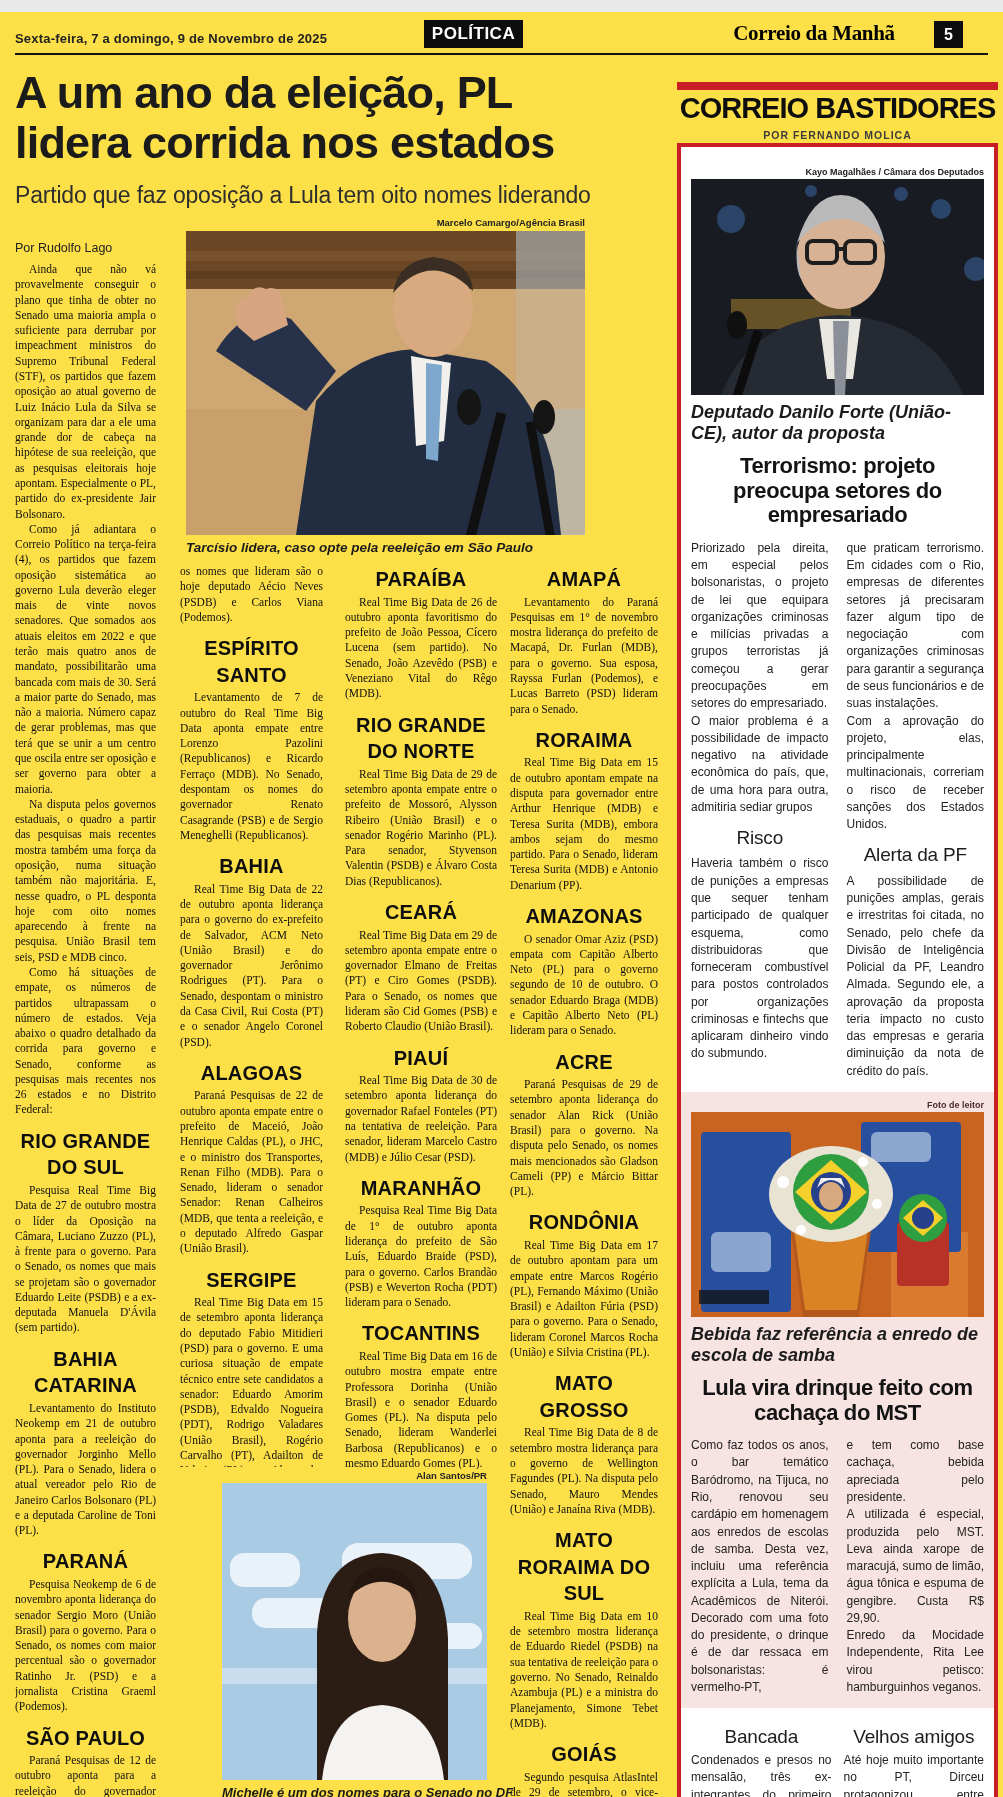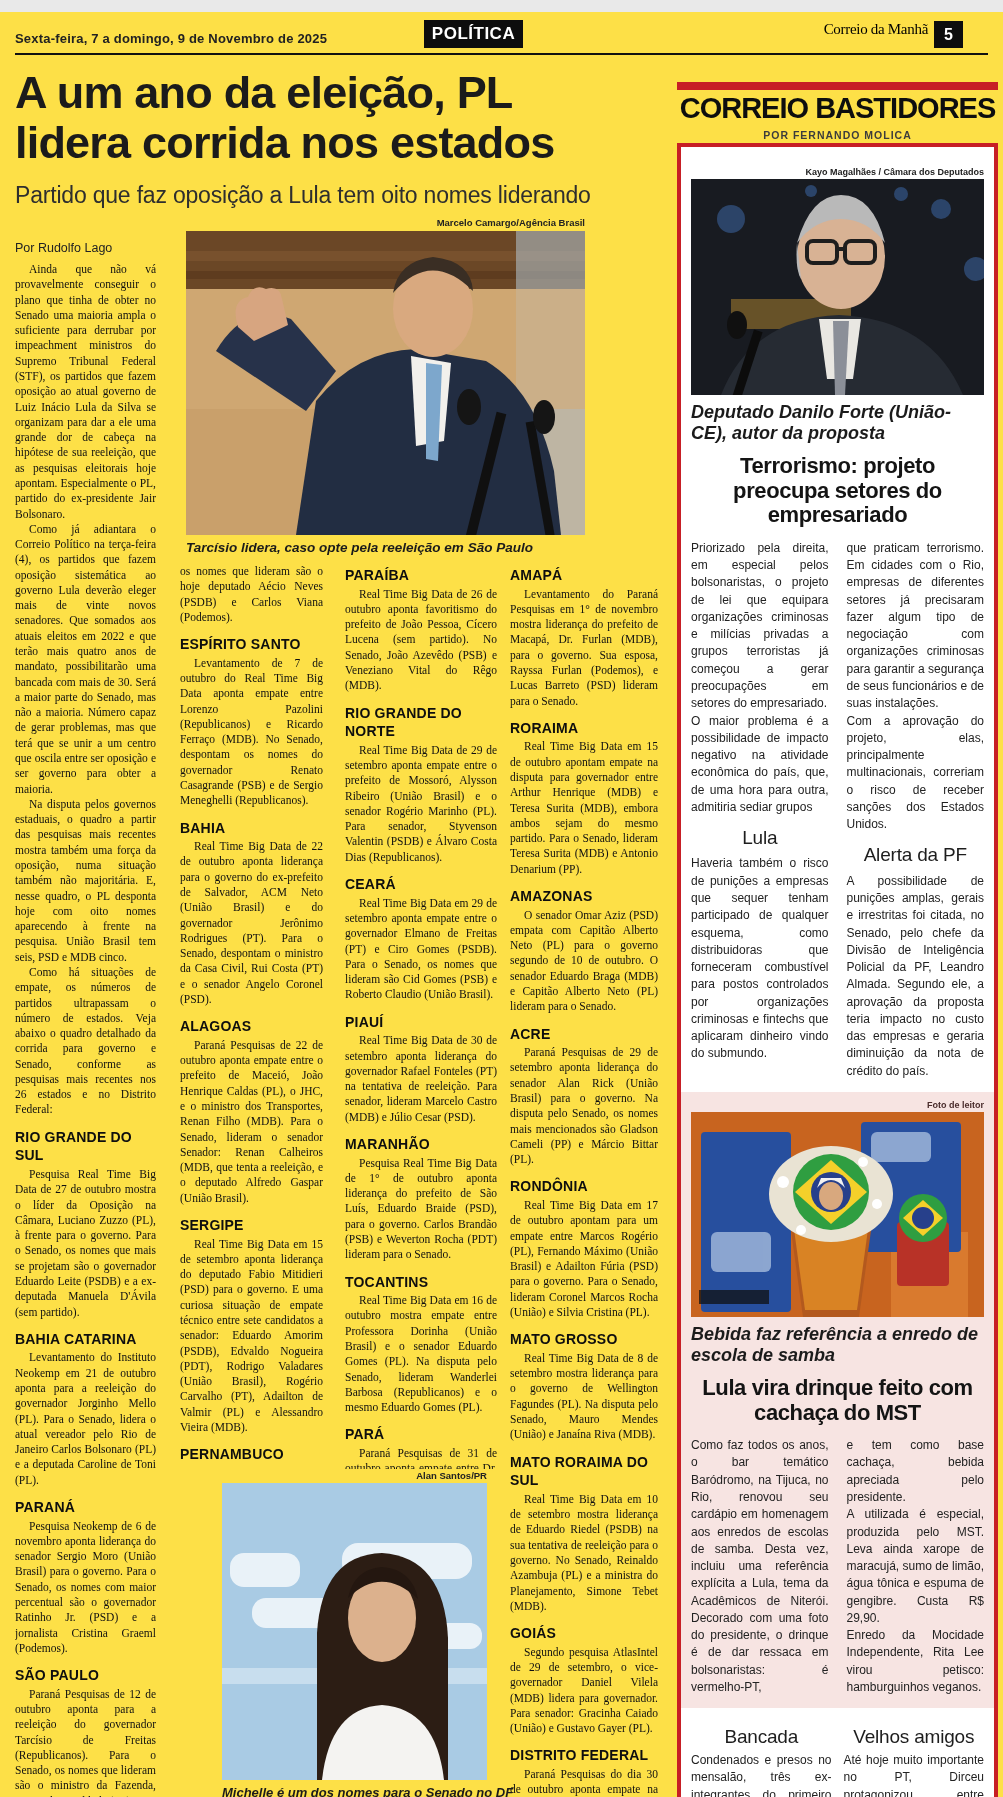--- a/index.html
+++ b/index.html
@@ -5,42 +5,42 @@
   *{margin:0;padding:0;box-sizing:border-box}
   html,body{background:#e9e9e9}
   .page{position:relative;width:1003px;height:1797px;background:#fde047;margin:12px auto;overflow:hidden;
         font-family:"Liberation Sans",sans-serif;color:#1c1c1c}
   .abs{position:absolute}
 
   
   .date{left:15px;top:19px;font-size:13px;font-weight:600;color:#222;letter-spacing:.2px}
   .section-box{left:424px;top:8px;width:99px;height:28px;background:#0d0d0d;color:#fff;
                display:flex;align-items:center;justify-content:center;font-weight:700;font-size:17px;letter-spacing:.5px}
-  .masthead{left:700px;top:9px;width:228px;text-align:right;font-family:"Liberation Serif",serif;
-            font-weight:400;font-size:15px;color:#000;letter-spacing:-.3px}
+  .masthead{left:700px;top:9px;width:228px;text-align:center;font-family:"Liberation Serif",serif;
+            font-weight:700;font-size:21px;color:#000;letter-spacing:-.3px}
   .page-box{left:934px;top:9px;width:29px;height:27px;background:#0d0d0d;color:#fff;display:flex;
             align-items:center;justify-content:center;font-weight:700;font-size:16px}
   .top-rule{left:15px;top:41px;width:973px;height:2px;background:#111}
 
   
   .headline{left:15px;top:56px;width:600px;font-size:45px;line-height:1.1;font-weight:700;color:#1b1b1b;letter-spacing:-.8px}
   .subhead{left:15px;top:170px;width:600px;font-size:23px;font-weight:400;color:#2e2e2e;letter-spacing:-.2px}
   .credit{font-size:9.5px;font-weight:700;color:#222}
   .credit-main{left:185px;top:205px;width:400px;text-align:right}
   .byline{left:15px;top:229px;font-size:12.5px;color:#222}
   .photo-main{left:186px;top:219px;width:399px;height:304px;overflow:hidden;background:#c9a06b}
   .cap{font-weight:700;font-style:italic;font-size:13.5px;color:#1b1b1b}
   .cap-main{left:186px;top:528px;width:399px}
 
   .ncol{position:absolute;overflow:hidden;font-family:"Liberation Serif",serif;font-size:11.5px;
         line-height:1.33;text-align:justify;color:#101010}
   .ncol p{text-indent:14px}
   .ncol p.cont{text-indent:0}
-  .state-h{font-family:"Liberation Sans",sans-serif;font-weight:700;font-size:14px;margin:10px 0 2px;
-           text-align:left;color:#0e0e0e;letter-spacing:.2px}
+  .state-h{font-family:"Liberation Sans",sans-serif;font-weight:700;font-size:20px;margin:10px 0 2px;
+           text-align:center;color:#0e0e0e;letter-spacing:.2px}
   .ncol > .state-h:first-child{margin-top:2px}
   #col1{left:15px;top:250px;width:141px;height:1542px}
   #col2{left:180px;top:552px;width:143px;height:903px}
   #col3{left:345px;top:552px;width:152px;height:905px}
   #col4{left:510px;top:552px;width:148px;height:1242px}
 
   .credit-m2{left:222px;top:1458px;width:265px;text-align:right}
   .photo-michelle{left:222px;top:1471px;width:265px;height:297px;overflow:hidden;background:#a9cbe4}
   .cap-m2{left:222px;top:1773px;width:300px;font-size:13px}
 
@@ -232,21 +232,21 @@
         <ellipse cx="46" cy="146" rx="10" ry="14" fill="#101010"></ellipse>
       </svg>
     </div>
     <div class="sb-cap">Deputado Danilo Forte (União-CE), autor da proposta</div>
 
     <h3 class="sb-head">Terrorismo: projeto preocupa setores do empresariado</h3>
     <div class="sb-cols">
       <div class="sb-col">
           <p>Priorizado pela direita, em especial pelos bolsonaristas, o projeto de lei que equipara organizações criminosas e milícias privadas a grupos terroristas já começou a gerar preocupações em setores do empresariado.</p>
           <p>O maior problema é a possibilidade de impacto negativo na atividade econômica do país, que, de uma hora para outra, admitiria sediar grupos</p>
-          <h4 class="sub-h">Lula</h4>
+          <h4 class="sub-h">Risco</h4>
           <p>Haveria também o risco de punições a empresas que sequer tenham participado de qualquer esquema, como distribuidoras que forneceram combustível para postos controlados por organizações criminosas e fintechs que aplicaram dinheiro vindo do submundo.</p>
         </div>
       <div class="sb-col">
           <p>que praticam terrorismo. Em cidades com o Rio, empresas de diferentes setores já precisaram fazer algum tipo de negociação com organizações criminosas para garantir a segurança de seus funcionários e de suas instalações.</p>
           <p>Com a aprovação do projeto, elas, principalmente multinacionais, correriam o risco de receber sanções dos Estados Unidos.</p>
           <h4 class="sub-h">Alerta da PF</h4>
           <p>A possibilidade de punições amplas, gerais e irrestritas foi citada, no Senado, pelo chefe da Divisão de Inteligência Policial da PF, Leandro Almada. Segundo ele, a aprovação da proposta teria impacto no custo das empresas e geraria diminuição da nota de crédito do país.</p>
         </div>
     </div>
 

